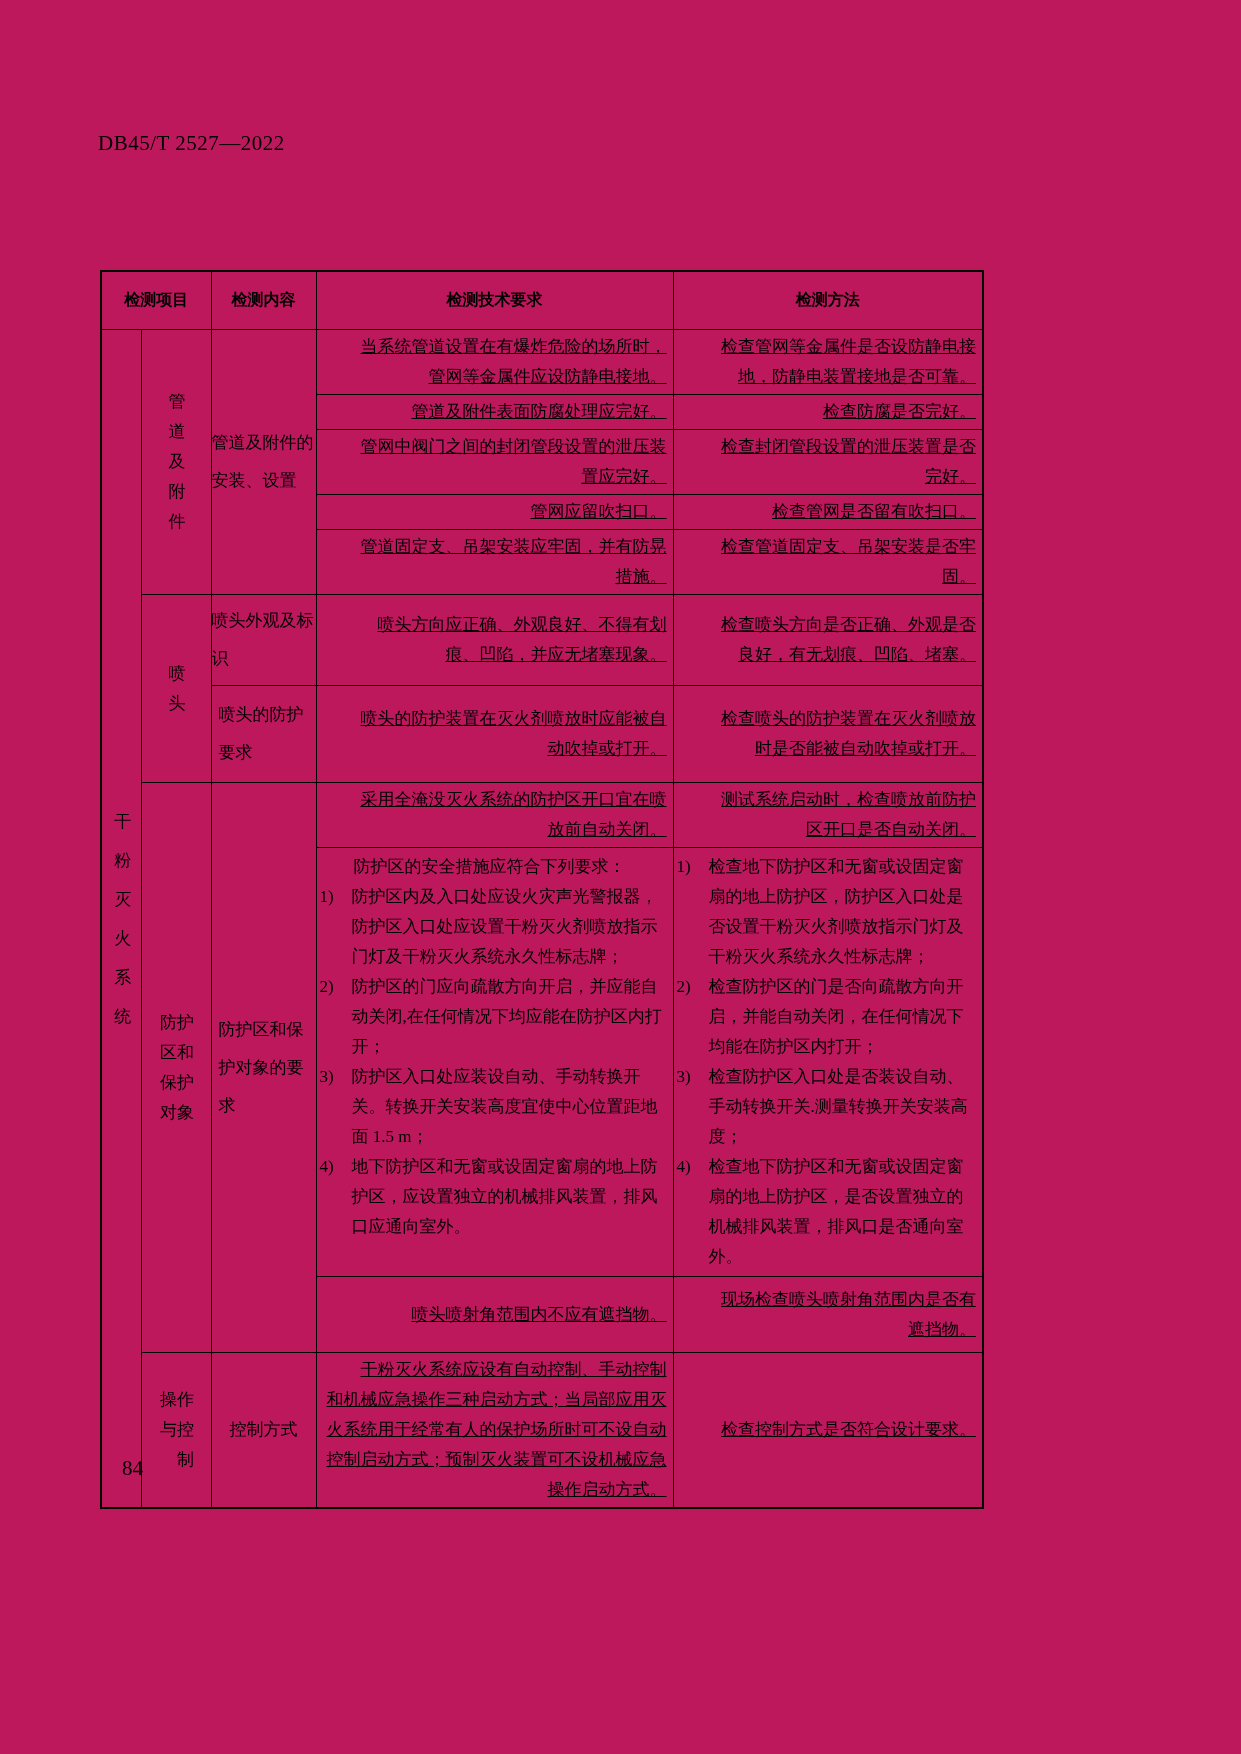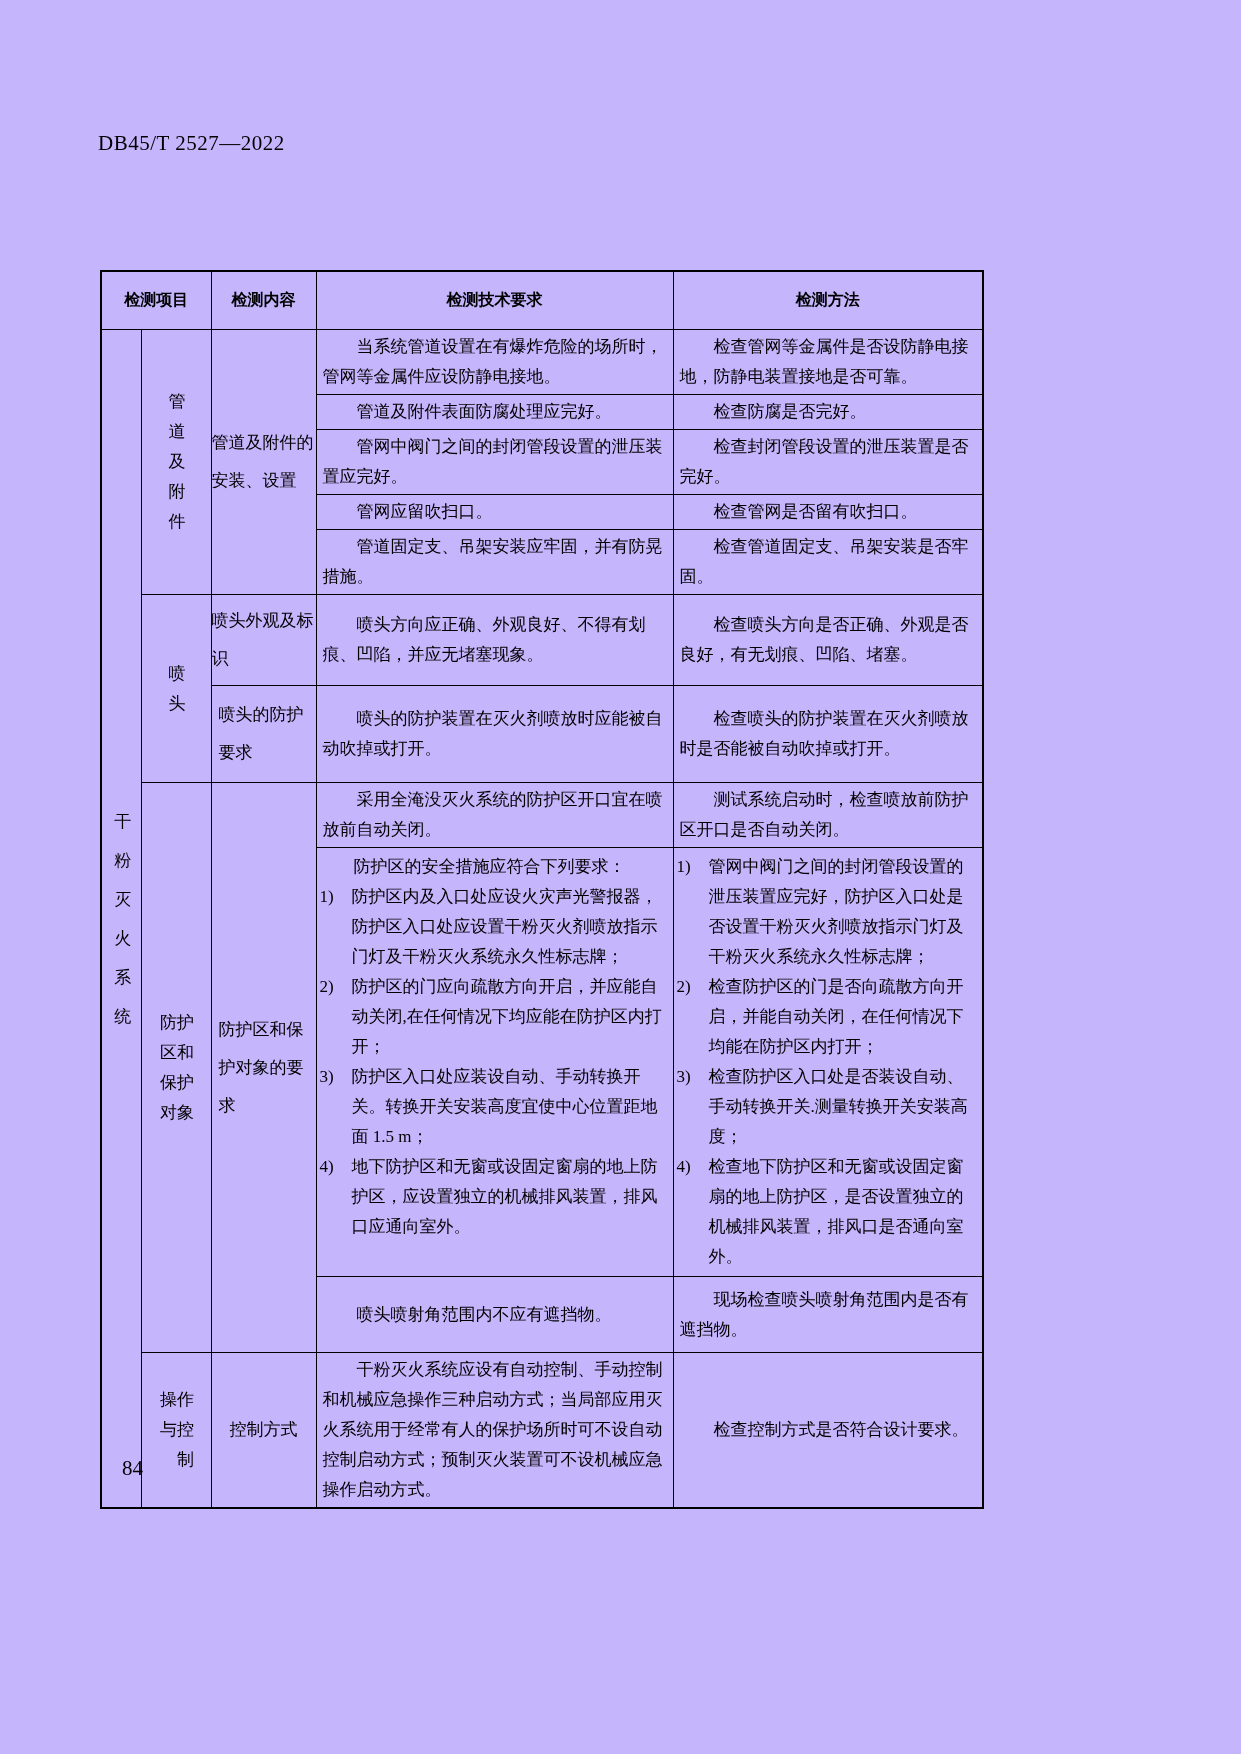--- a/index.html
+++ b/index.html
@@ -1,21 +1,21 @@
 <!DOCTYPE html>
 <html><head>
 <meta charset="utf-8">
 <style>
   * { box-sizing: border-box; }
   html, body { margin: 0; padding: 0; background: #ffffff; }
   .page {
     position: relative;
     width: 1241px;
     height: 1754px;
-    background: #c4b5fd;
+    background: #be185d;
     font-family: "Liberation Serif", serif;
     color: #000;
     overflow: hidden;
   }
   .doc-code {
     position: absolute;
     left: 98px;
     top: 131px;
     font-size: 21px;
     letter-spacing: 0.5px;
@@ -55,21 +55,22 @@
     font-weight: bold;
     font-size: 16px;
     text-align: center;
     height: 35px;
     padding: 18px;
   }
   
   .spec td.p {
     line-height: 30px;
     text-indent: 2em;
-    text-align: left;
+    text-align: right;
+    text-decoration: underline;
   }
   
   .spec td.vcell { text-align: center; padding: 2px; }
   .vtext {
     margin: 0 auto;
     word-break: break-all;
     overflow-wrap: anywhere;
     text-align: right;
     line-height: 30px;
   }
@@ -218,21 +219,21 @@
             <span class="txt">防护区入口处应装设自动、手动转换开关。转换开关安装高度宜使中心位置距地面 1.5 m；</span>
           </div>
           <div class="li">
             <span class="num">4)</span>
             <span class="txt">地下防护区和无窗或设固定窗扇的地上防护区，应设置独立的机械排风装置，排风口应通向室外。</span>
           </div>
         </td>
         <td class="list">
           <div class="li">
             <span class="num">1)</span>
-            <span class="txt">管网中阀门之间的封闭管段设置的泄压装置应完好，防护区入口处是否设置干粉灭火剂喷放指示门灯及干粉灭火系统永久性标志牌；</span>
+            <span class="txt">检查地下防护区和无窗或设固定窗扇的地上防护区，防护区入口处是否设置干粉灭火剂喷放指示门灯及干粉灭火系统永久性标志牌；</span>
           </div>
           <div class="li">
             <span class="num">2)</span>
             <span class="txt">检查防护区的门是否向疏散方向开启，并能自动关闭，在任何情况下均能在防护区内打开；</span>
           </div>
           <div class="li">
             <span class="num">3)</span>
             <span class="txt">检查防护区入口处是否装设自动、手动转换开关.测量转换开关安装高度；</span>
           </div>
           <div class="li">

